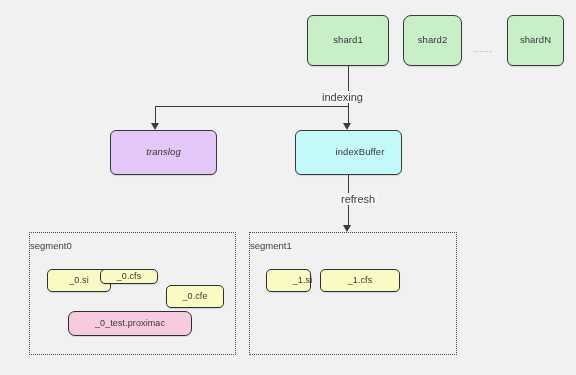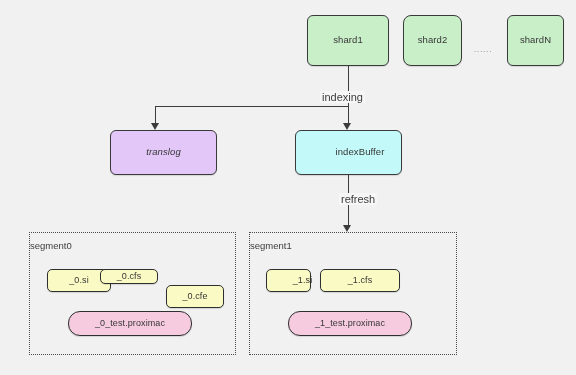--- a/index.html
+++ b/index.html
@@ -52,21 +52,21 @@
   }
   .node.file {
     background: #fafac5;
     border-color: #2f2f2f;
     border-radius: 5px;
     font-size: 9px;
   }
   .node.proximac {
     background: #f6cbe0;
     border-color: #2f2f2f;
-    border-radius: 12px;
+    border-radius: 7px;
     font-size: 9px;
   }
 
   
   .ellipsis {
     position: absolute;
     color: #9b9b9b;
     font-size: 9px;
     letter-spacing: 0.6px;
     user-select: none;
@@ -177,17 +177,14 @@
   <div class="segment" style="left:249px; top:232px; width:208px; height:123px;">
     <div class="segment-label">segment1</div>
   </div>
 
   <div class="node file" style="left:266px; top:269px; width:45px; height:23px;padding-left:28px;">
     <span>_1.si</span>
   </div>
   <div class="node file" style="left:320px; top:269px; width:80px; height:23px;">
     <span>_1.cfs</span>
   </div>
-  <div class="node proximac" style="left:288px; top:311px; width:124px; height:25px;">
-    <span>_1_test.proximac</span>
-  </div>
 
 </div>
 
 </body></html>

